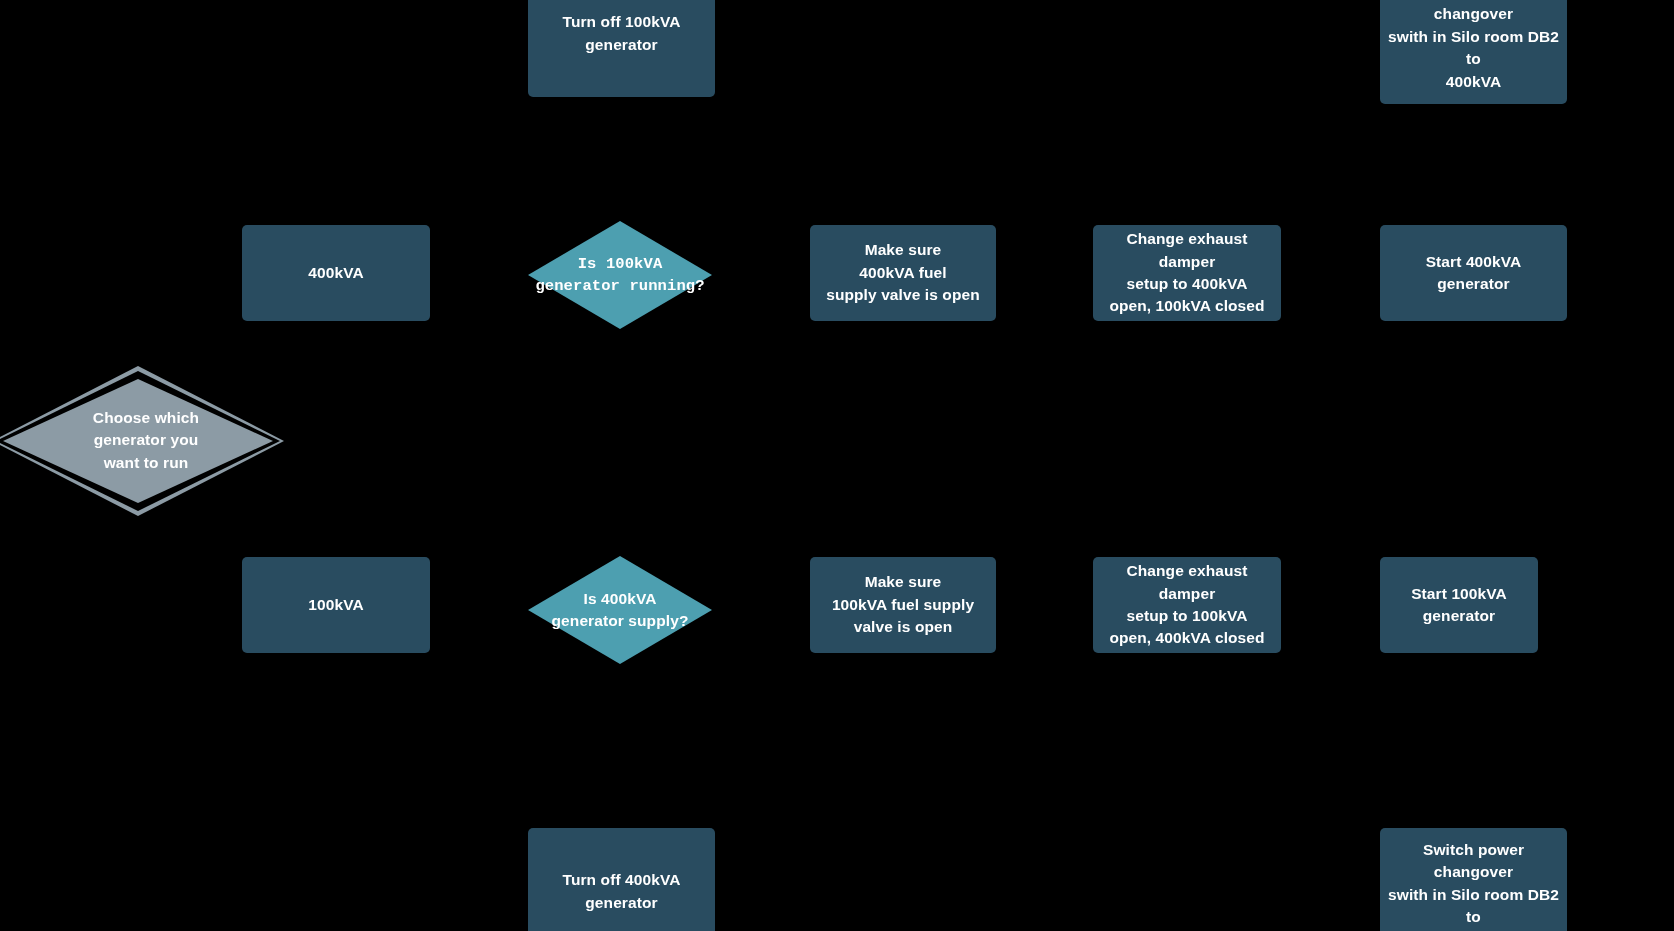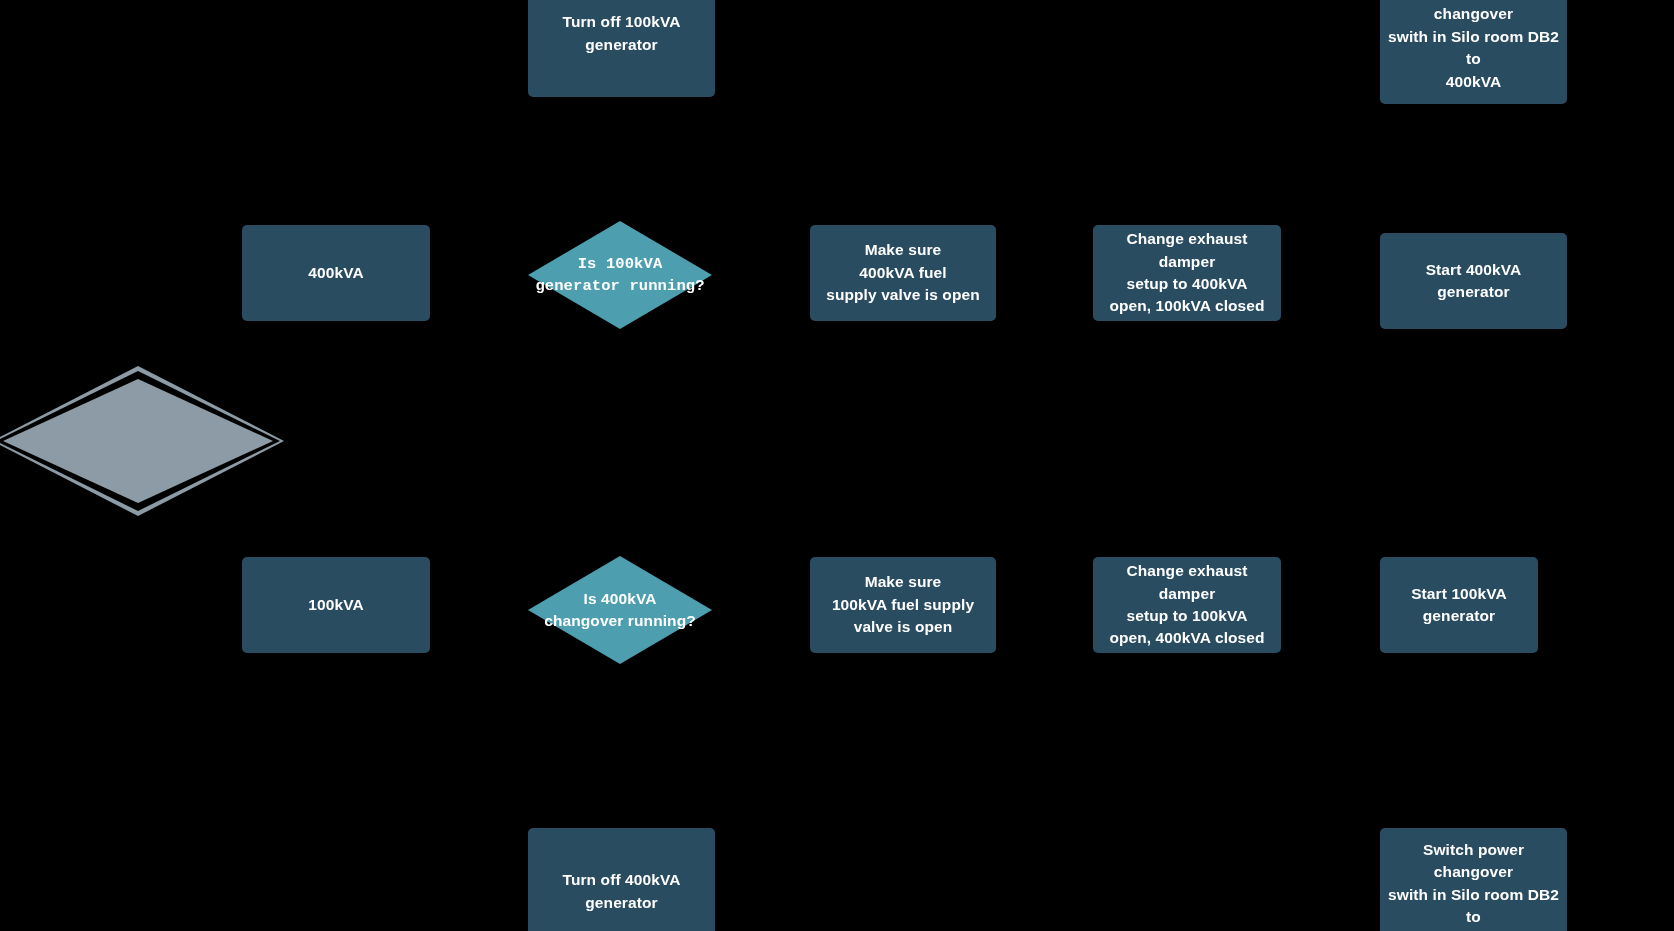--- a/index.html
+++ b/index.html
@@ -108,39 +108,42 @@
 </style>
 </head>
 <body>
 
 <div id="canvas">
 
   <div class="node-start" style="left:-8px; top:366px; width:292px; height:150px;">
     <div class="start-outer"></div>
     <div class="start-gap"></div>
     <div class="start-inner"></div>
+    <div class="start-label" style="left:calc(50% + 8px);">Choose which
+generator you
+want to run</div>
   </div>
 
   <div class="node-rect" style="left:242px; top:225px; width:188px; height:96px;">400kVA</div>
 
   <div class="node-rect" style="left:242px; top:557px; width:188px; height:96px;">100kVA</div>
 
   <div class="node-rect" style="left:528px; top:-30px; width:187px; height:127px;">Turn off 100kVA
 generator</div>
 
   <div class="node-diamond" style="left:528px; top:221px; width:184px; height:108px;font-family:Liberation Mono, monospace;">
     <div class="dia-shape"></div>
     <div class="dia-label">Is 100kVA
 generator running?</div>
   </div>
 
   <div class="node-diamond" style="left:528px; top:556px; width:184px; height:108px;">
     <div class="dia-shape"></div>
     <div class="dia-label">Is 400kVA
-changover running?</div>
+generator supply?</div>
   </div>
 
   <div class="node-rect" style="left:528px; top:828px; width:187px; height:127px;">Turn off 400kVA
 generator</div>
 
   <div class="node-rect" style="left:810px; top:225px; width:186px; height:96px;">Make sure
 400kVA fuel
 supply valve is open</div>
 
   <div class="node-rect" style="left:810px; top:557px; width:186px; height:96px;">Make sure
@@ -152,21 +155,21 @@
 open, 100kVA closed</div>
 
   <div class="node-rect" style="left:1093px; top:557px; width:188px; height:96px;">Change exhaust damper
 setup to 100kVA
 open, 400kVA closed</div>
 
   <div class="node-rect" style="left:1380px; top:-30px; width:187px; height:134px;">Switch power changover
 swith in Silo room DB2 to
 400kVA</div>
 
-  <div class="node-rect" style="left:1380px; top:233px; width:187px; height:96px;">Start 400kVA
+  <div class="node-rect" style="left:1380px; top:225px; width:187px; height:96px;">Start 400kVA
 generator</div>
 
   <div class="node-rect" style="left:1380px; top:557px; width:158px; height:96px;">Start 100kVA
 generator</div>
 
   <div class="node-rect" style="left:1380px; top:828px; width:187px; height:134px;">Switch power changover
 swith in Silo room DB2 to
 100kVA</div>
 
 </div>

